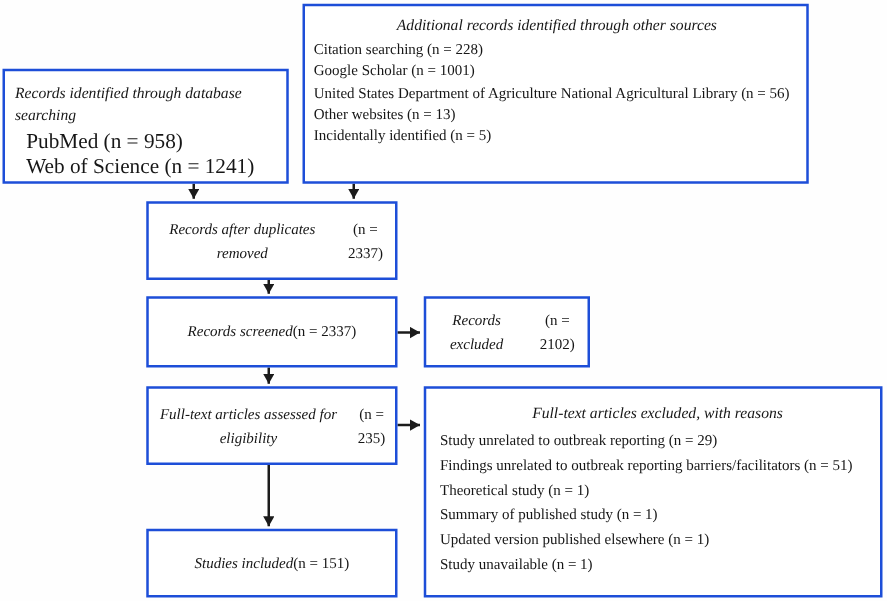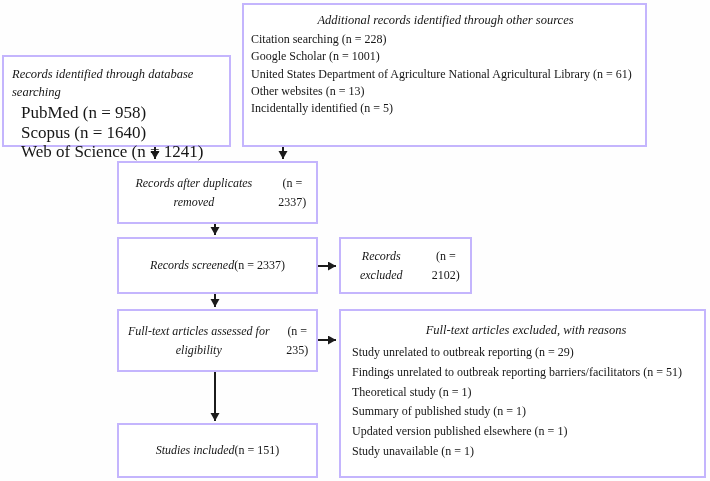--- a/index.html
+++ b/index.html
@@ -10,21 +10,21 @@
     -webkit-font-smoothing:antialiased;
   }
   .canvas {
     position:relative;
     width:710px; height:481px;
     background:#fefefe;
     overflow:hidden;
   }
   .box {
     position:absolute;
-    border:2px solid #c4b5fd;
+    border:2px solid #1d4ed8;
     background:#ffffff;
   }
   
   .box-title-left {
     font-size:12.5px; font-style:italic; line-height:18px; margin-bottom:2px;
   }
   .box-title-center {
     font-size:12.5px; font-style:italic; line-height:17px; text-align:center; margin-bottom:2px;
   }
   .item { font-size:12px; line-height:17.3px; white-space:nowrap; }
@@ -67,29 +67,28 @@
     <line x1="215" y1="223" x2="215" y2="235" stroke="#1b1b1b" stroke-width="2" marker-end="url(#ah)"></line>
     <line x1="215" y1="293" x2="215" y2="307" stroke="#1b1b1b" stroke-width="2" marker-end="url(#ah)"></line>
     <line x1="215" y1="371" x2="215" y2="421" stroke="#1b1b1b" stroke-width="2" marker-end="url(#ah)"></line>
     <line x1="317" y1="266" x2="336" y2="266" stroke="#1b1b1b" stroke-width="2" marker-end="url(#ah)"></line>
     <line x1="317" y1="340" x2="336" y2="340" stroke="#1b1b1b" stroke-width="2" marker-end="url(#ah)"></line>
   </svg>
 
   <div class="box box-db">
     <div class="box-title-left">Records identified through database searching</div>
     <div class="item">PubMed (n = 958)</div>
-    <div class="item">Scopus (n = 1640)</div>
     <div class="item">Web of Science (n = 1241)</div>
   </div>
 
   <div class="box box-os">
     <div class="box-title-center">Additional records identified through other sources</div>
     <div class="item">Citation searching (n = 228)</div>
     <div class="item">Google Scholar (n = 1001)</div>
-    <div class="item">United States Department of Agriculture National Agricultural Library (n = 61)</div>
+    <div class="item">United States Department of Agriculture National Agricultural Library (n = 56)</div>
     <div class="item">Other websites (n = 13)</div>
     <div class="item">Incidentally identified (n = 5)</div>
   </div>
 
   <div class="box cbox box-dup">
     <div class="ctitle">Records after duplicates removed</div>
     <div class="ccount">(n = 2337)</div>
   </div>
 
   <div class="box cbox box-scr">

